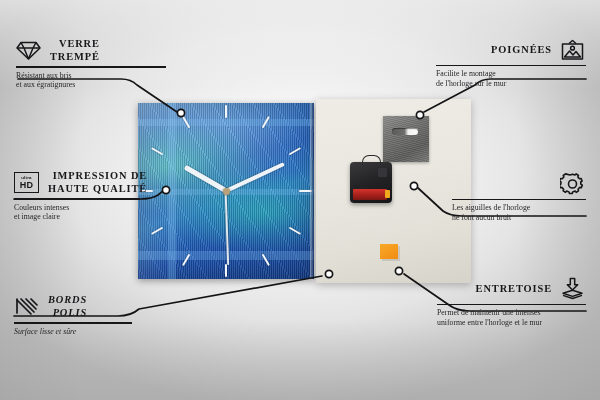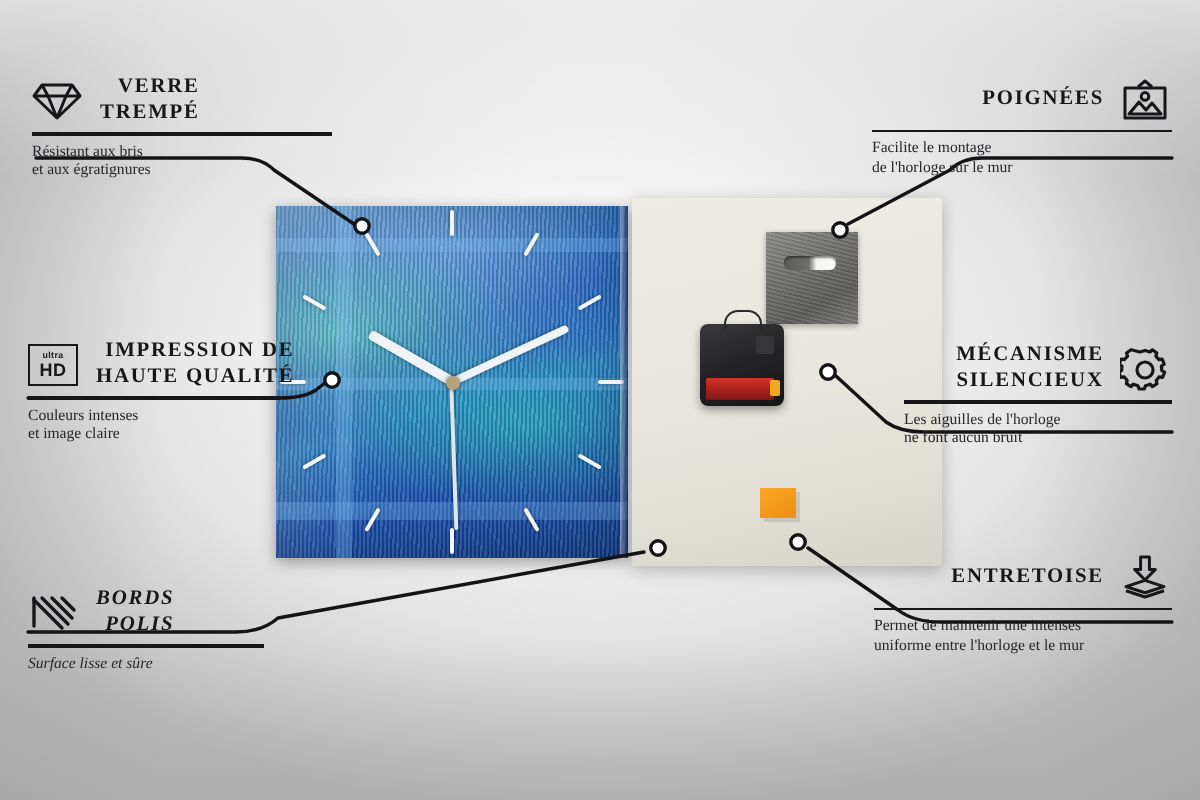--- a/index.html
+++ b/index.html
@@ -94,21 +94,21 @@
   
   .callout{position:absolute;}
   .co-head{display:flex;align-items:center;gap:8px;}
   .co-head.right{flex-direction:row;justify-content:flex-end;}
   .co-title{
     font-family:"Liberation Serif",serif;font-weight:700;
     font-size:10.4px;letter-spacing:.9px;color:#17171a;line-height:12.6px;
     text-transform:uppercase;white-space:nowrap;
   }
   .callout.left .co-title{text-align:right;}
-  .callout.right .co-title{text-align:center;}
+  .callout.right .co-title{text-align:left;}
   .rule{height:1.4px;background:#17171a;margin:3px 0 3px;}
   .co-sub{
     font-family:"Liberation Serif",serif;font-size:7.8px;line-height:9.6px;color:#26262a;white-space:nowrap;
   }
   .callout.right .co-sub{text-align:left;}
   .ico{width:26px;height:24px;flex:0 0 26px;display:flex;align-items:center;}
   .ico svg{display:block;}
 
   .hd-box{width:23px;height:19px;border:1.5px solid #17171a;display:flex;flex-direction:column;
     align-items:center;justify-content:center;line-height:1;}
@@ -281,24 +281,20 @@
         </svg>
       </span>
     </div>
     <div class="rule" style="width:150px;"></div>
     <div class="co-sub">Facilite le montage</div>
     <div class="co-sub">de l'horloge sur le mur</div>
   </div>
 
   <div class="callout right" style="left:452px;top:172px;width:134px;">
     <div class="co-head right">
-      <div>
-        <div class="co-title">MÉCANISME</div>
-        <div class="co-title">SILENCIEUX</div>
-      </div>
       <span class="ico">
         <svg width="25" height="24" viewBox="0 0 25 24">
           <g fill="none" stroke="#17171a" stroke-width="1.6" stroke-linejoin="round">
             <path d="M12.5 2.2 15 3 l1.2-1.1 2.2 1.6 -.5 1.6 1.6 1.7 1.6-.3 1 2.6 -1.4.9 .2 2.3 1.4.8 -1 2.6 -1.7-.3 -1.5 1.8 .4 1.6 -2.3 1.5 -1.1-1.2 -2.4.8 -.5 1.6 -2.7 0 -.5-1.6 -2.4-.8 -1.1 1.2 -2.3-1.5 .4-1.6 -1.5-1.8 -1.7.3 -1-2.6 1.4-.8 .2-2.3 -1.4-.9 1-2.6 1.6.3 1.6-1.7 -.5-1.6 2.2-1.6 L10 3z"></path>
             <circle cx="12.5" cy="12" r="4"></circle>
           </g>
         </svg>
       </span>
     </div>
     <div class="rule" style="width:134px;"></div>

